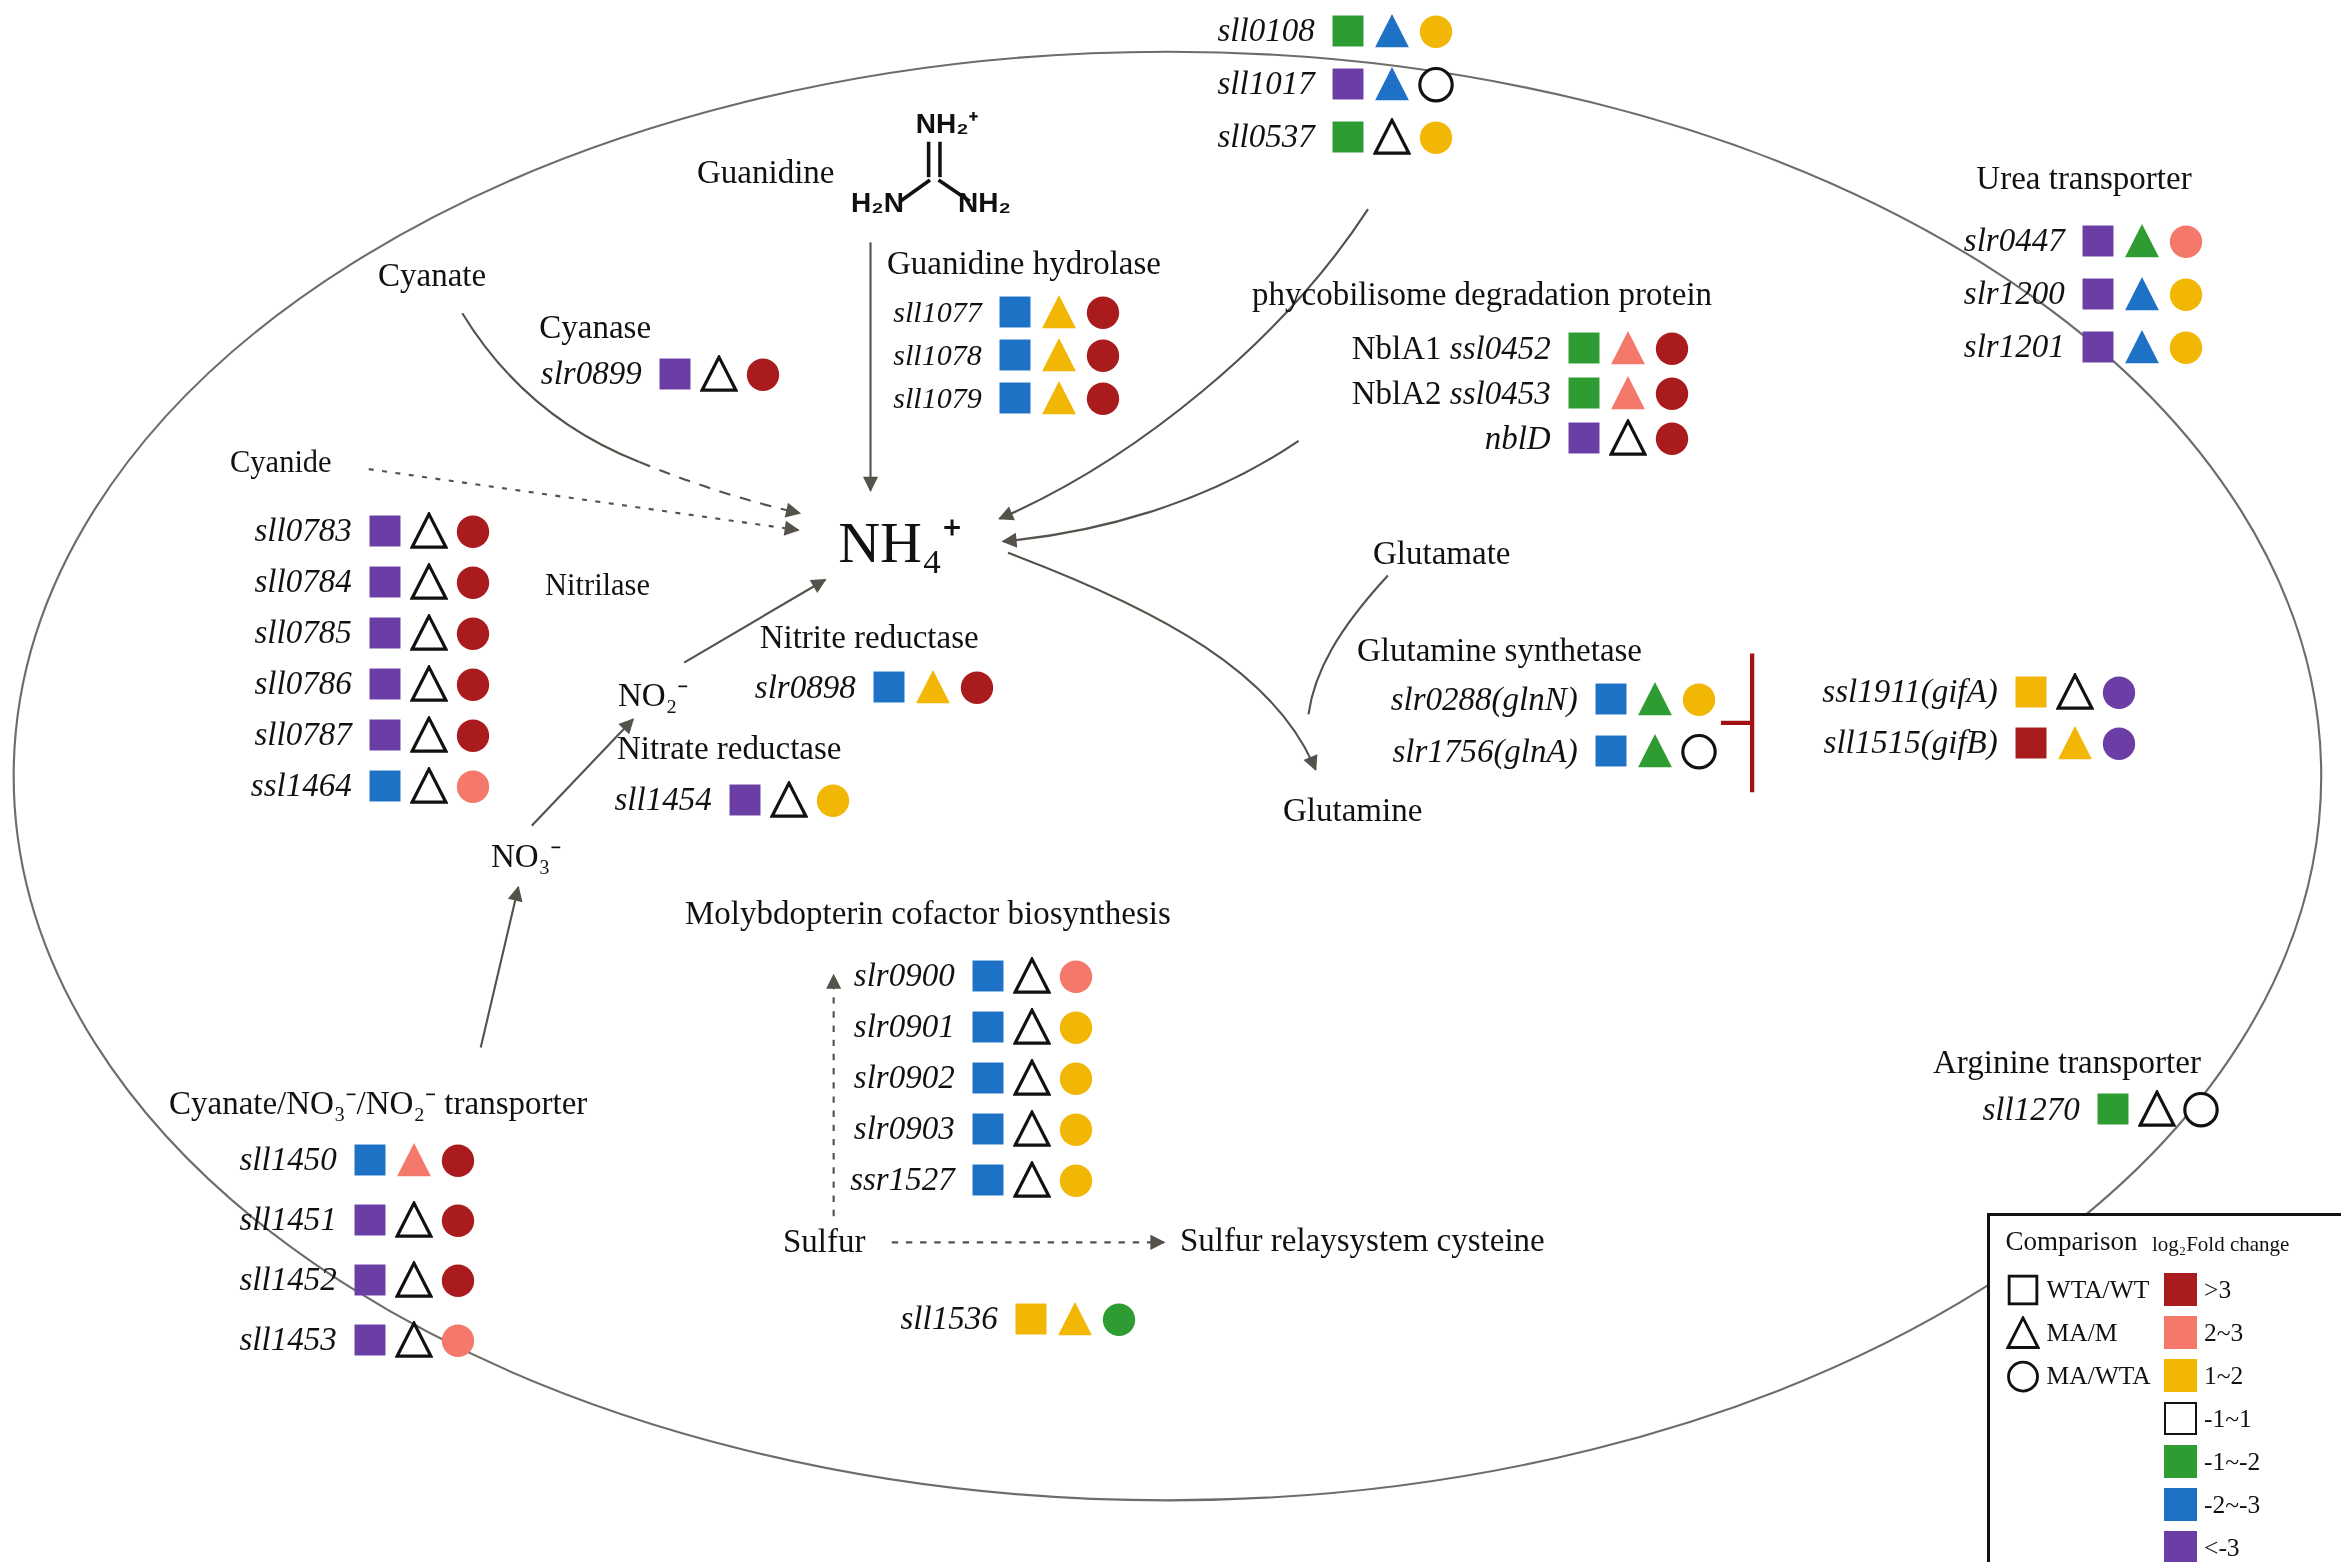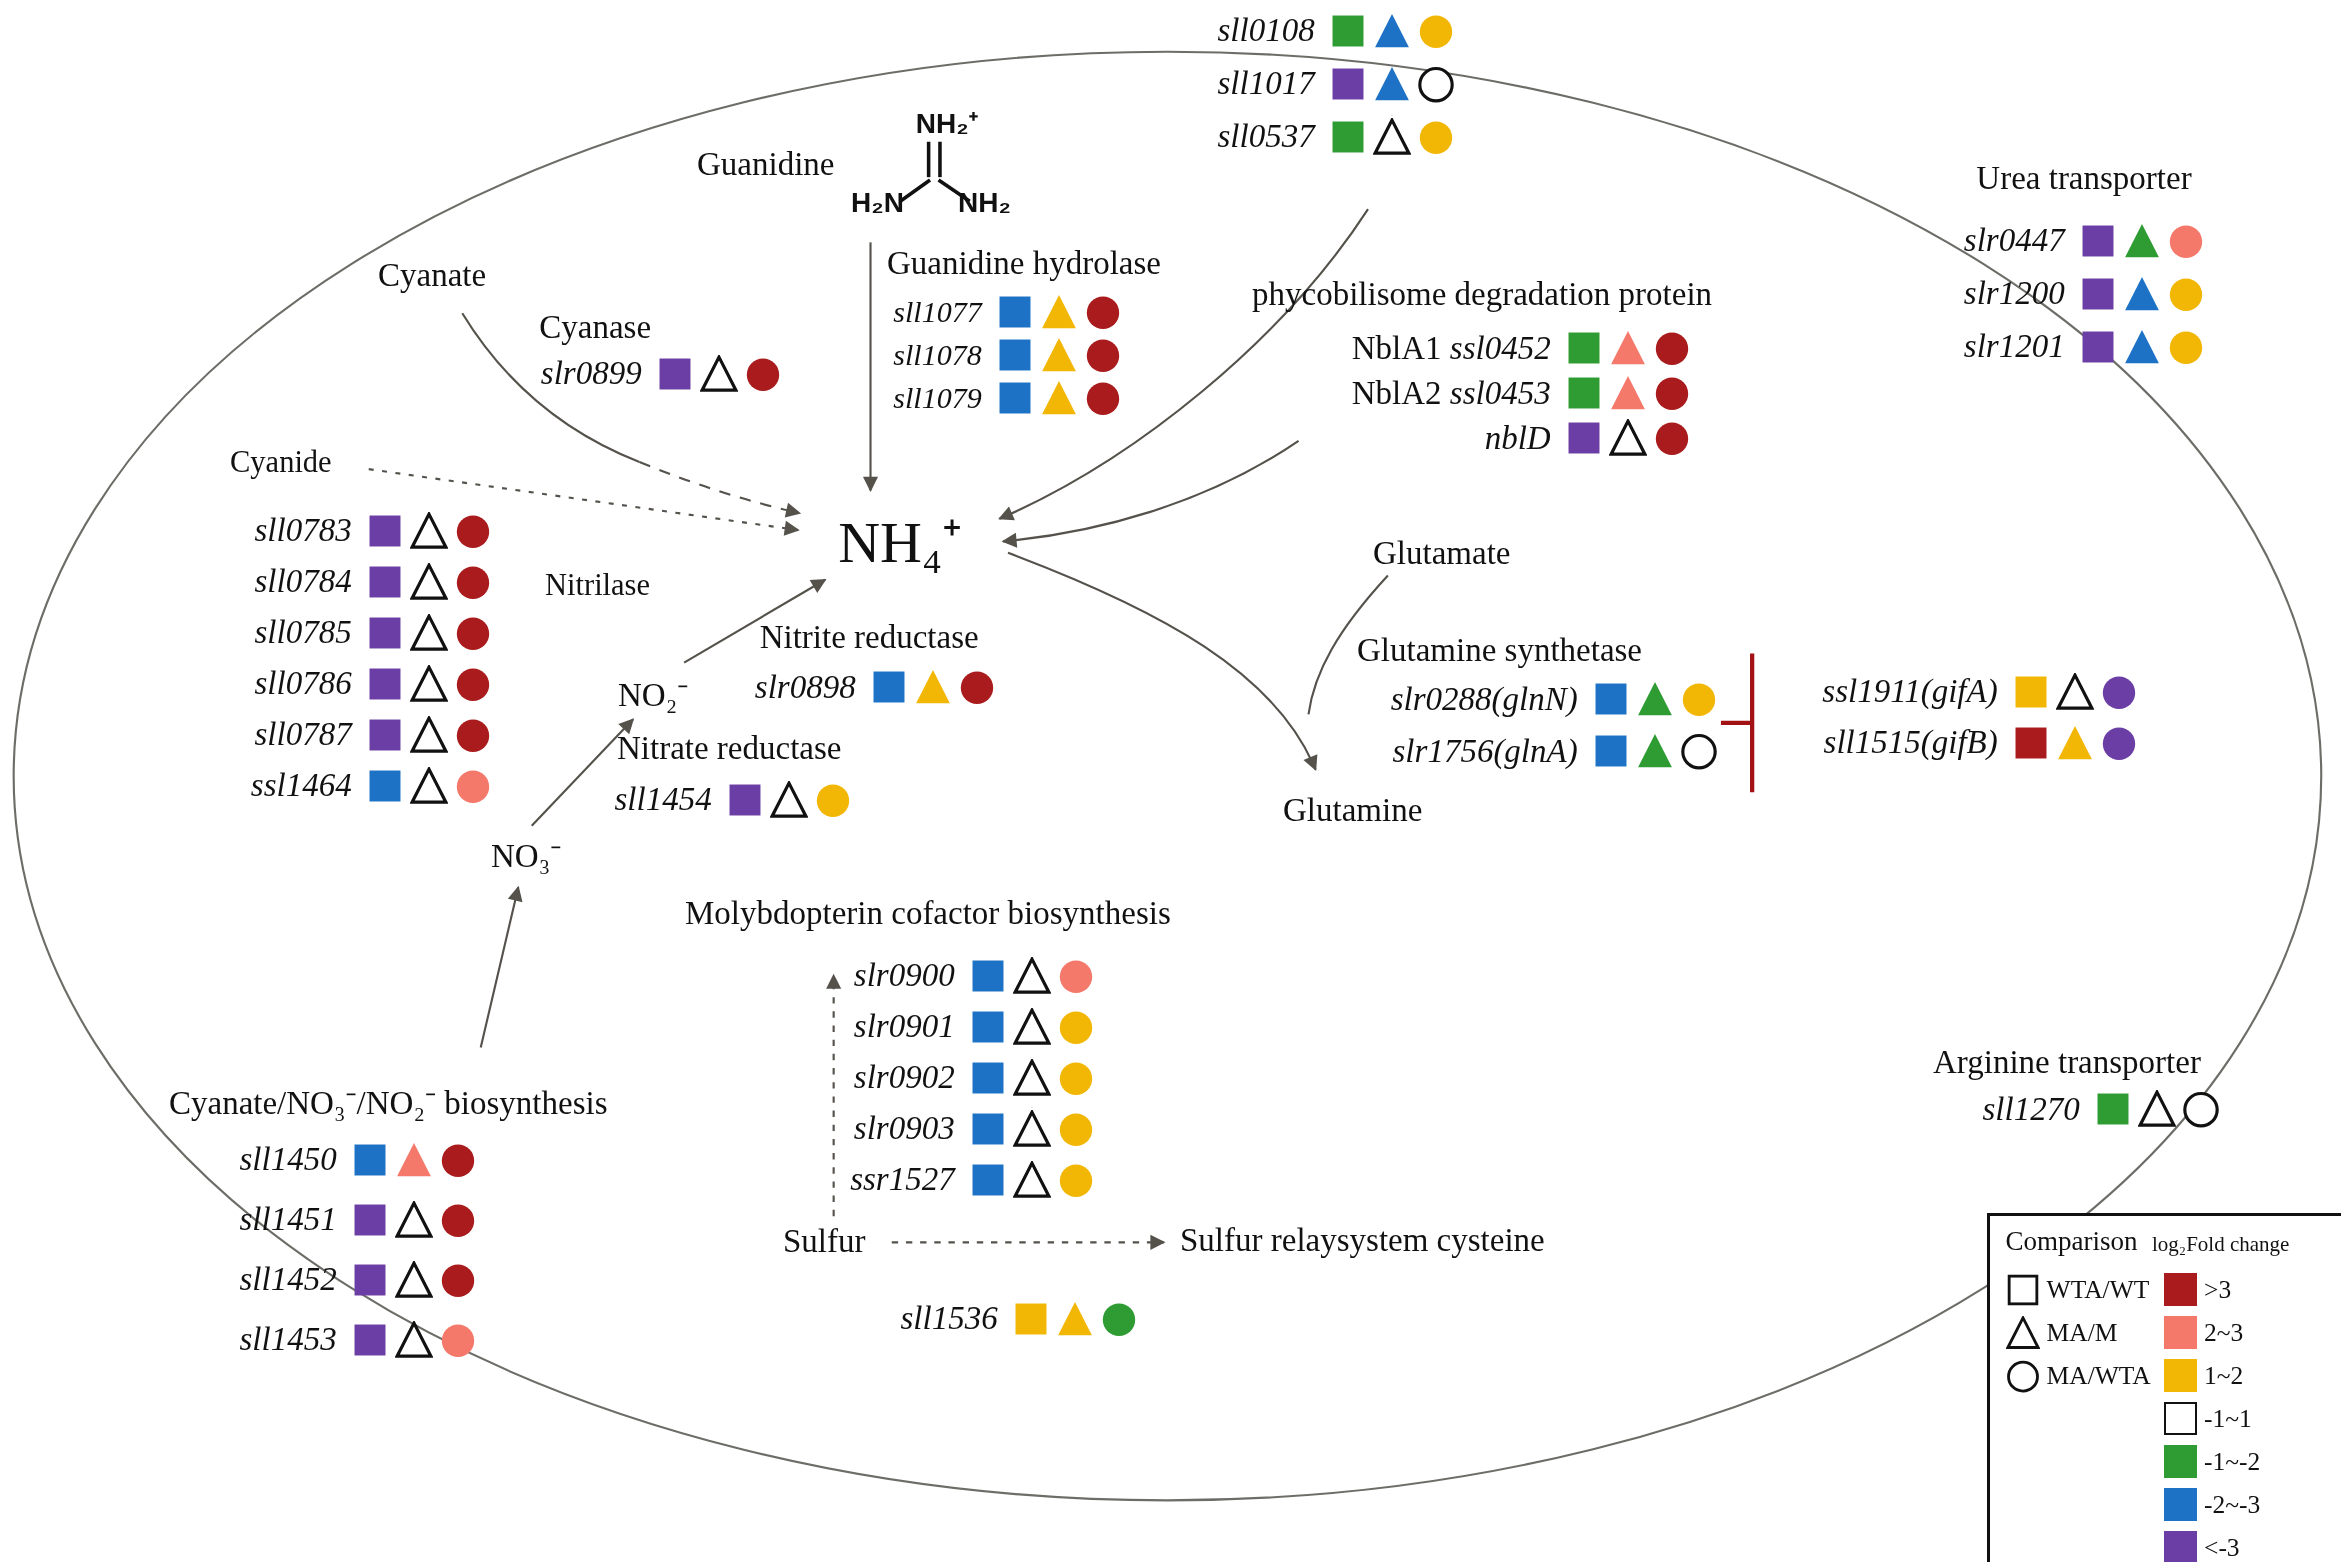--- a/index.html
+++ b/index.html
@@ -69,21 +69,21 @@
       <line x1="1176" y1="1716" x2="1176" y2="1376" stroke-dasharray="9 11" marker-end="url(#arr)"></line>
       <line x1="1258" y1="1753" x2="1642" y2="1753" stroke-dasharray="9 11" marker-end="url(#arr)"></line>
     </g>
 
     <g stroke="#A21215" stroke-width="6">
       <line x1="2472" y1="922" x2="2472" y2="1118"></line>
       <line x1="2428" y1="1020" x2="2472" y2="1020"></line>
     </g>
   </svg>
 
-  <div class="lbl" style="left:697px; top:146px;">Guanidine</div>
+  <div class="lbl" style="left:697px; top:154px;">Guanidine</div>
   <div class="chem" style="left:883px; top:103px; width:128px; text-align:center;">NH₂⁺</div>
   <div class="chem" style="left:851px; top:187px;">H₂N</div>
   <div class="chem" style="left:958px; top:187px;">NH₂</div>
 
   <div class="lbl" style="left:378px; top:257px;">Cyanate</div>
   <div class="lbl small" style="left:230px; top:445px;">Cyanide</div>
   <div class="lbl small" style="left:545px; top:568px;">Nitrilase</div>
 
   <div class="nh4">NH₄⁺</div>
 
@@ -714,21 +714,21 @@
           <div class="shape-cell">
             <svg width="38" height="38" viewBox="0 0 54 54">
               <circle cx="27" cy="28" r="23" fill="#2E9B33"></circle>
             </svg>
           </div>
         </div>
       </div>
   </div>
 
   <div class="group" style="left:169px; top:1079px; --namew:179px; --rowh:60px;">
-    <div class="gtitle" style="margin-bottom:5.7px;">Cyanate/NO₃⁻/NO₂⁻ biosynthesis</div>
+    <div class="gtitle" style="margin-bottom:5.7px;">Cyanate/NO₃⁻/NO₂⁻ transporter</div>
     <div class="rows">
         <div class="gene-row">
           <div class="gene-name"><span>sll1450</span></div>
           <div class="shape-cell">
             <svg width="38" height="38" viewBox="0 0 54 54">
               <rect x="5" y="5" width="44" height="44" fill="#1D72C6"></rect>
             </svg>
           </div>
           <div class="shape-cell">
             <svg width="38" height="38" viewBox="0 0 54 54">

